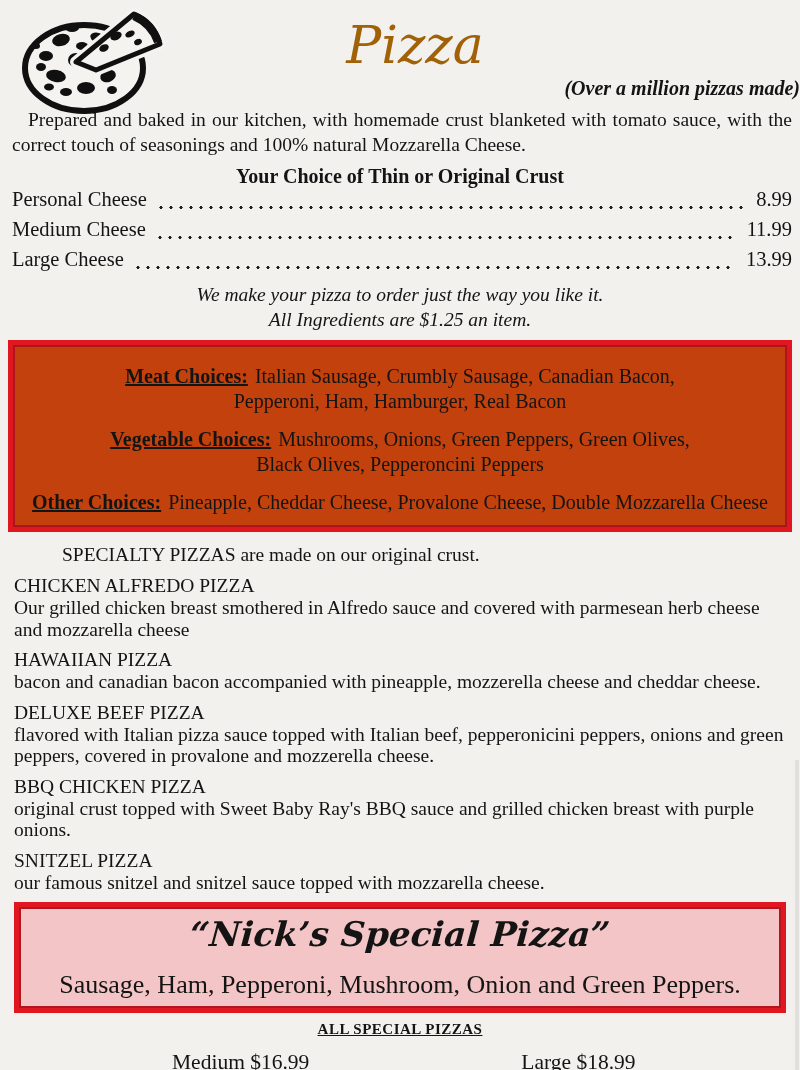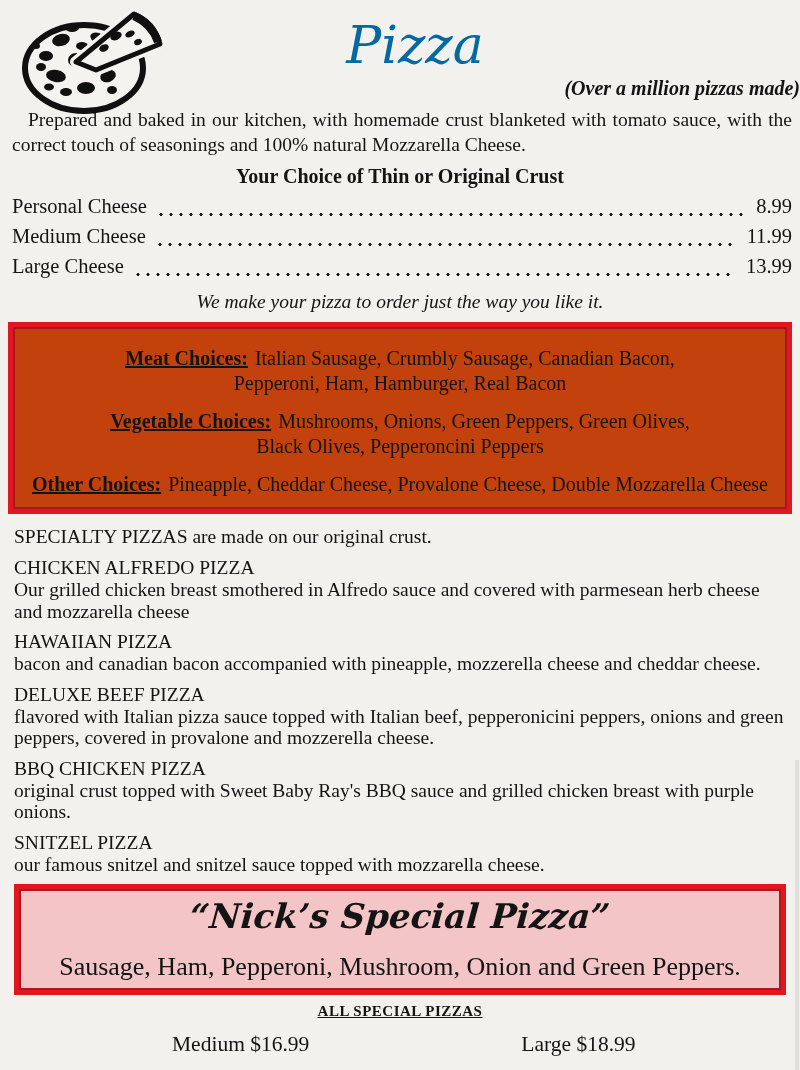--- a/index.html
+++ b/index.html
@@ -15,33 +15,33 @@
     position: absolute; right: 1px; top: 760px; bottom: 0; width: 4px;
     background: #dcdcd8; opacity: .8;
   }
 
   
   .header { position: relative; padding-top: 16px; }
   .logo { position: absolute; left: 16px; top: 4px; width: 152px; height: 110px; }
   .title {
     text-align: center; font-family: "DejaVu Serif", serif;
     font-style: italic; font-size: 52px; line-height: 58px;
-    color: #0369a1; margin-left: 30px;
+    color: #a16207; margin-left: 30px;
   }
   .subtitle {
     text-align: right; font-weight: bold; font-style: italic;
     font-size: 20px; line-height: 24px; margin-top: 2px;
   }
   .intro { margin-top: 8px; padding: 0 8px 0 12px; font-size: 19.5px; }
   .intro-line1 { display: block; text-align: justify; text-align-last: justify; text-indent: 16px; line-height: 24px; }
   .intro-line2 { display: block; line-height: 24px; margin-top: 1px; }
   .crust-choice { text-align: center; font-size: 20px; line-height: 24px; margin-top: 7px; font-weight: bold; }
 
   
-  .price-list { margin-top: 7px; }
+  .price-list { }
   .price-row { display: flex; align-items: baseline; font-size: 20.5px; height: 30px; padding: 0 8px 0 12px; }
   .leader {
     flex: 1; align-self: flex-end; height: 7px; margin: 0 10px 7px 9px;
     background-image: radial-gradient(circle, #1d1d1d 1.4px, transparent 1.8px);
     background-size: 10px 7px; background-repeat: repeat-x; background-position: left center;
   }
   .notes { text-align: center; font-weight: normal; font-style: italic; font-size: 19.5px; margin-top: 4px; }
   .notes div { line-height: 25px; }
 
   
@@ -51,21 +51,21 @@
     border: 5px solid #e01621;
     box-shadow: inset 0 0 0 2px #ad141c;
     text-align: center;
     padding: 6px 10px 12px 10px;
   }
   .choice-group { margin-top: 13px; font-size: 20px; line-height: 25px; }
   .choice-label { font-weight: bold; text-decoration: underline; margin-right: 7px; }
 
   
   .specialty { padding: 0 14px 0 14px; font-size: 19.5px; }
-  .specialty-intro { margin-top: 12px; line-height: 22px; }
+  .specialty-intro { margin-top: 12px; line-height: 22px; margin-left: 48px; }
   .sp-item { margin-top: 9px; }
   .sp-name { line-height: 22px; }
   .sp-desc { line-height: 21.5px; width: 774px; }
 
   
   .nick-box {
     margin: 9px 14px 0 14px;
     background: #f3c5c7;
     border: 5px solid #e01621;
     box-shadow: inset 0 0 0 2px #b2151d;
@@ -150,20 +150,21 @@
   </div>
   <div class="price-row">
     <span>Large Cheese</span>
     <span class="leader"></span>
     <span>13.99</span>
   </div>
 </div>
 
 <div class="notes">
   <div>We make your pizza to order just the way you like it.</div>
+  <div>All Ingredients are $1.25 an item.</div>
 </div>
 
 <div class="choices-box">
   <div class="choice-group">
     <div><span class="choice-label">Meat Choices:</span><span>Italian Sausage, Crumbly Sausage, Canadian Bacon,</span></div>
     <div>Pepperoni, Ham, Hamburger, Real Bacon</div>
   </div>
   <div class="choice-group">
     <div><span class="choice-label">Vegetable Choices:</span><span>Mushrooms, Onions, Green Peppers, Green Olives,</span></div>
     <div>Black Olives, Pepperoncini Peppers</div>

